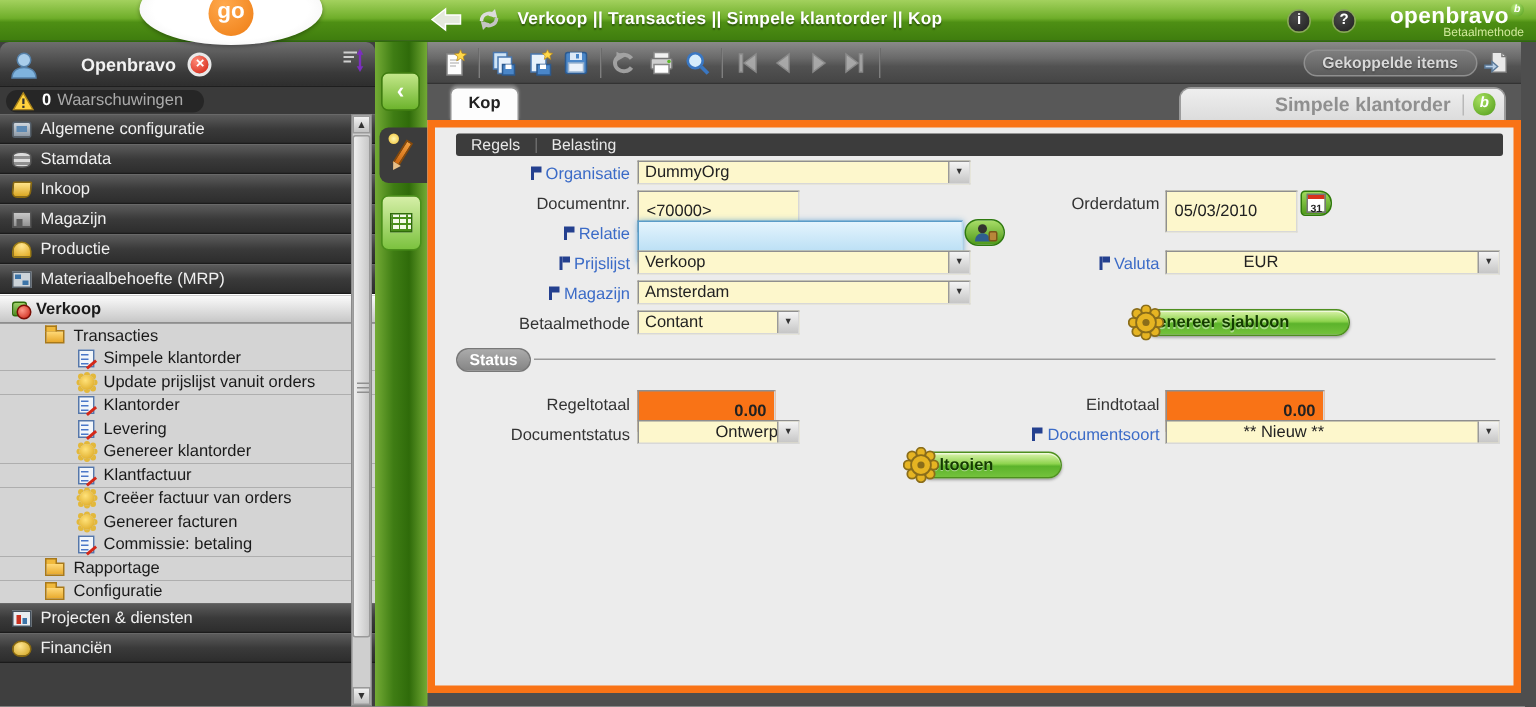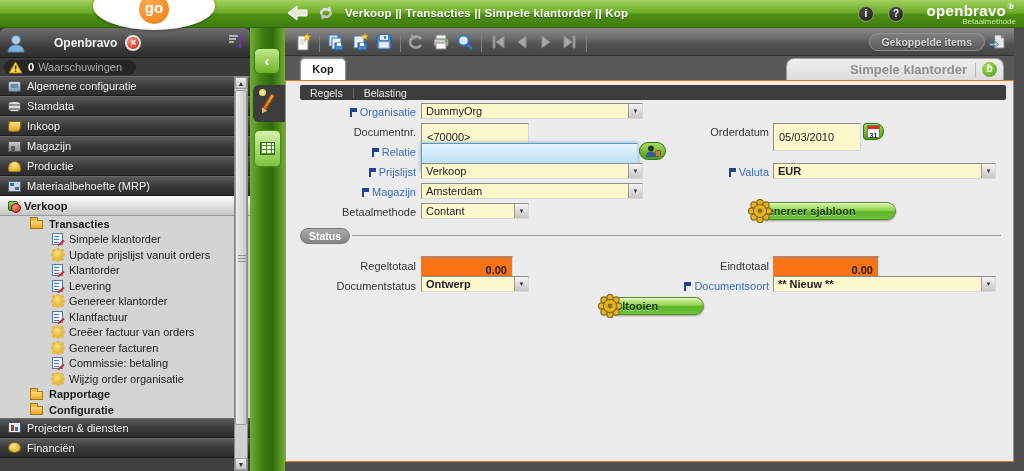--- a/index.html
+++ b/index.html
@@ -41,21 +41,21 @@
   .sb-warn { height:18px; background:#3a3a3a; display:flex; align-items:center; padding-left:4px; }
   .warn-pill { background:#262626; border-radius:9px; display:flex; align-items:center; padding:1px 14px 1px 4px; }
   .warn-count { color:#fff; font-size:11px; font-weight:bold; margin:0 4px 0 5px; }
   .warn-label { color:#aaa; font-size:11px; }
   .sb-menu { position:absolute; left:0; top:48px; right:0; bottom:0; overflow:hidden; }
   .sb-row { display:flex; align-items:center; cursor:pointer; }
   .sb-row.top { height:20px; padding-left:8px; color:#f0f0f0; font-size:11px;
     background:linear-gradient(#5a5a5a,#3a3a3a 50%,#2d2d2d); border-top:1px solid #686868; border-bottom:1px solid #1b1b1b; }
   .sb-row.sel { height:20px; padding-left:8px; color:#1a1a1a; font-size:11px; font-weight:bold;
     background:linear-gradient(#fbfbfb,#dedede 55%,#c6c6c6); border-top:1px solid #fff; border-bottom:1px solid #9a9a9a; }
-  .sb-row.sub1 { height:15.5px; padding-left:30px; color:#1a1a1a; font-size:11px; background:#d4d4d4;font-weight:bold; }
+  .sb-row.sub1 { height:15.5px; padding-left:30px; color:#1a1a1a; font-size:11px; background:#d4d4d4; }
   .sb-row.sub2 { height:15.5px; padding-left:52px; color:#1a1a1a; font-size:11px; background:#d4d4d4; }
   .sb-label { white-space:nowrap; }
 
   
   .mi { display:inline-block; width:13px; height:11px; margin-right:6px; position:relative; flex:none; }
   .mi-monitor { background:linear-gradient(#cfd6dd,#8d99a6); border:1px solid #55606b; border-radius:2px; }
   .mi-monitor::after { content:''; position:absolute; left:2px; top:2px; right:2px; height:4px; background:#5d8ab4; }
   .mi-db { background:repeating-linear-gradient(#dddddd 0 2px,#8f8f8f 2px 4px); border:1px solid #5a5a5a; border-radius:45%/30%; }
   .mi-cart { background:linear-gradient(#ffe38a,#d9a520); border:1px solid #8a6a10; border-radius:1px 1px 4px 4px; transform:skewX(-6deg); }
   .mi-warehouse { background:linear-gradient(#c8c8c8,#909090); border:1px solid #555; }
@@ -124,41 +124,41 @@
   .tab-kop { position:absolute; left:15px; bottom:0; width:46px; height:22px; background:#fdfdfd;
     border:1px solid #8f8f8f; border-bottom:none; border-radius:5px 5px 0 0; text-align:center;
     font-size:11px; font-weight:bold; color:#222; line-height:21px; cursor:pointer; box-shadow:0 -1px 2px rgba(255,255,255,.3); }
   .title-tab { position:absolute; right:10px; bottom:0; width:218px; height:22px; background:linear-gradient(#efefef,#dcdcdc);
     border:1px solid #9a9a9a; border-bottom:none; border-radius:8px 8px 0 0; display:flex; align-items:center; justify-content:flex-end; padding-right:6px; }
   .title-text { color:#8f8f8f; font-size:13px; font-weight:bold; margin-right:8px; }
   .title-div { width:1px; height:14px; background:#b8b8b8; margin-right:6px; }
   .bcircle { width:15px; height:15px; border-radius:50%; background:radial-gradient(circle at 35% 30%,#a8e060,#4f9a18);
     color:#fff; font-size:10px; font-style:italic; font-weight:bold; text-align:center; line-height:14px; }
 
-  .panel { position:absolute; left:0; top:52px; width:729px; height:382px; background:#ececec; border:1px solid #f97316; }
+  .panel { position:absolute; left:0; top:52px; width:729px; height:382px; background:#ececec; border:5px solid #f97316; }
   .subtabs { position:absolute; left:14px; top:4px; right:7px; height:15px; background:#3c3c3c; border-radius:2px;
     display:flex; align-items:center; color:#e8e8e8; font-size:10.5px; }
   .subtab { padding:0 10px; cursor:pointer; }
   .subtab-div { width:1px; height:10px; background:#6a6a6a; }
 
   .flabel { position:absolute; left:0; width:130px; text-align:right; font-size:11px; color:#333; height:16px; line-height:16px; white-space:nowrap; }
   .flabel.r { left:340px; width:143px; }
   .flabel.req { color:#3b6bc7; }
   .flag { display:inline-block; width:7px; height:9px; margin-right:3px; vertical-align:-1px; border-left:2px solid #24408f; position:relative; }
   .flag::before { content:''; position:absolute; left:0; top:0; width:5px; height:4px; background:#24408f; }
 
   .tinput { position:absolute; height:28px; border:1px solid; border-color:#8f8f8f #d8d8d8 #d8d8d8 #8f8f8f;
     background:#fdf7cc; font-family:Liberation Sans, sans-serif; font-size:11px; padding:0 5px; color:#222; }
   .tinput.focus { background:linear-gradient(#e4f4fd,#aed9f2); border-color:#5a9cc8 #bcdff2 #bcdff2 #5a9cc8;
     box-shadow:0 0 4px rgba(90,160,210,.9); }
   .tinput.ro { background:#f97316; text-align:right; font-weight:bold; }
 
   .dd { position:absolute; height:16px; background:#fdf7cc; border:1px solid; border-color:#8f8f8f #d8d8d8 #d8d8d8 #8f8f8f; cursor:pointer; }
   .dd-val { position:absolute; left:4px; top:1px; font-size:11px; color:#222; white-space:nowrap; }
-  .dd-val.bold { font-weight:bold; }
+  .dd-val.bold { font-weight:normal;margin-left:47px; }
   .dd-btn { position:absolute; right:0; top:0; bottom:0; width:14px; background:linear-gradient(#f4f4f4,#c6c6c6);
     border-left:1px solid #9a9a9a; color:#333; font-size:6px; text-align:center; line-height:14px; }
 
   .person-btn { position:absolute; width:27px; height:18px; border-radius:9px; cursor:pointer;
     background:linear-gradient(#a8dd68,#4f9a1a); border:1px solid #2f7a10; display:flex; align-items:center; justify-content:center; }
   .cal-btn { position:absolute; width:21px; height:17px; border-radius:3px 8px 8px 3px; cursor:pointer;
     background:linear-gradient(#9fd95d,#4f9a1a); border:1px solid #2f7a0a; display:flex; align-items:center; justify-content:center; }
   .cal-glyph { width:13px; height:13px; background:linear-gradient(#d8301c 0 3px,#fff 3px); border:1px solid #777;
     font-size:7px; font-weight:bold; color:#222; text-align:center; line-height:19px; }
 
@@ -295,24 +295,20 @@
           <span class="mi mi-gear"></span>
           <span class="sb-label">Creëer factuur van orders</span>
         </div>
       <div class="sb-row sub2">
           <span class="mi mi-gear"></span>
           <span class="sb-label">Genereer facturen</span>
         </div>
       <div class="sb-row sub2">
           <span class="mi mi-form"></span>
           <span class="sb-label">Commissie: betaling</span>
-        </div>
-      <div class="sb-row sub2">
-          <span class="mi mi-gear"></span>
-          <span class="sb-label">Wijzig order organisatie</span>
         </div>
       <div class="sb-row sub1">
           <span class="mi mi-folder"></span>
           <span class="sb-label">Rapportage</span>
         </div>
       <div class="sb-row sub1">
           <span class="mi mi-folder"></span>
           <span class="sb-label">Configuratie</span>
         </div>
       <div class="sb-row top">

